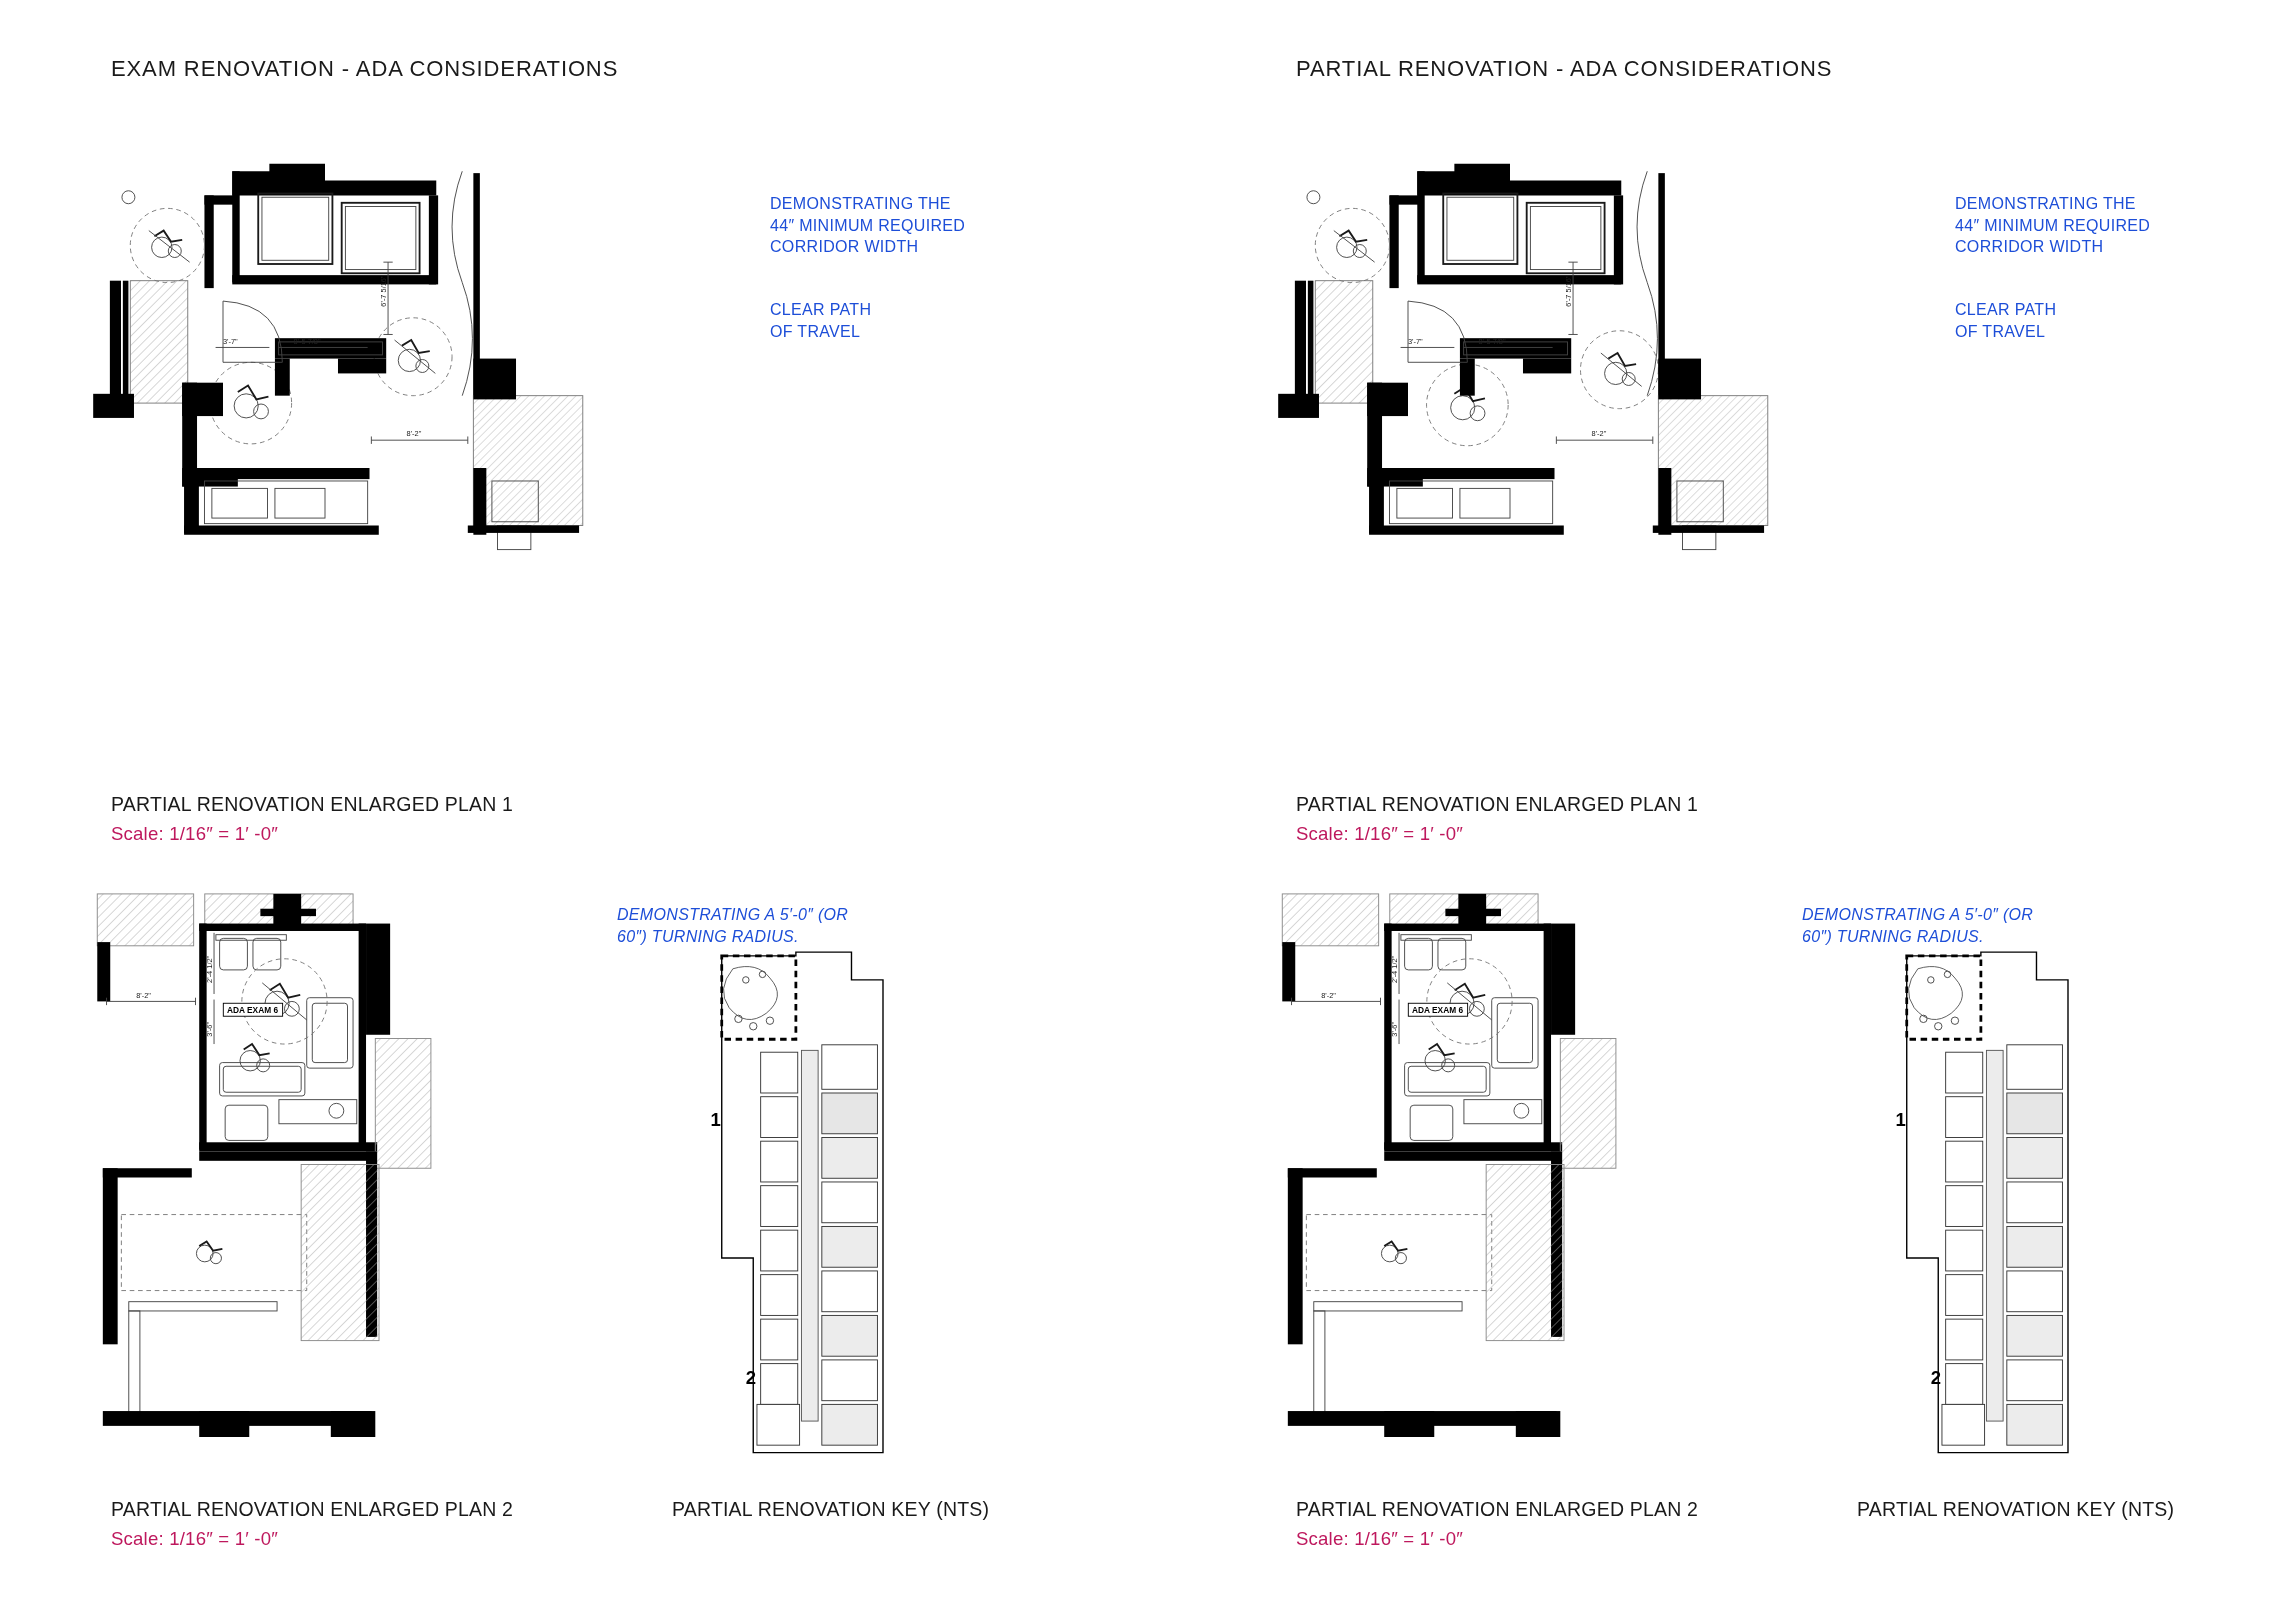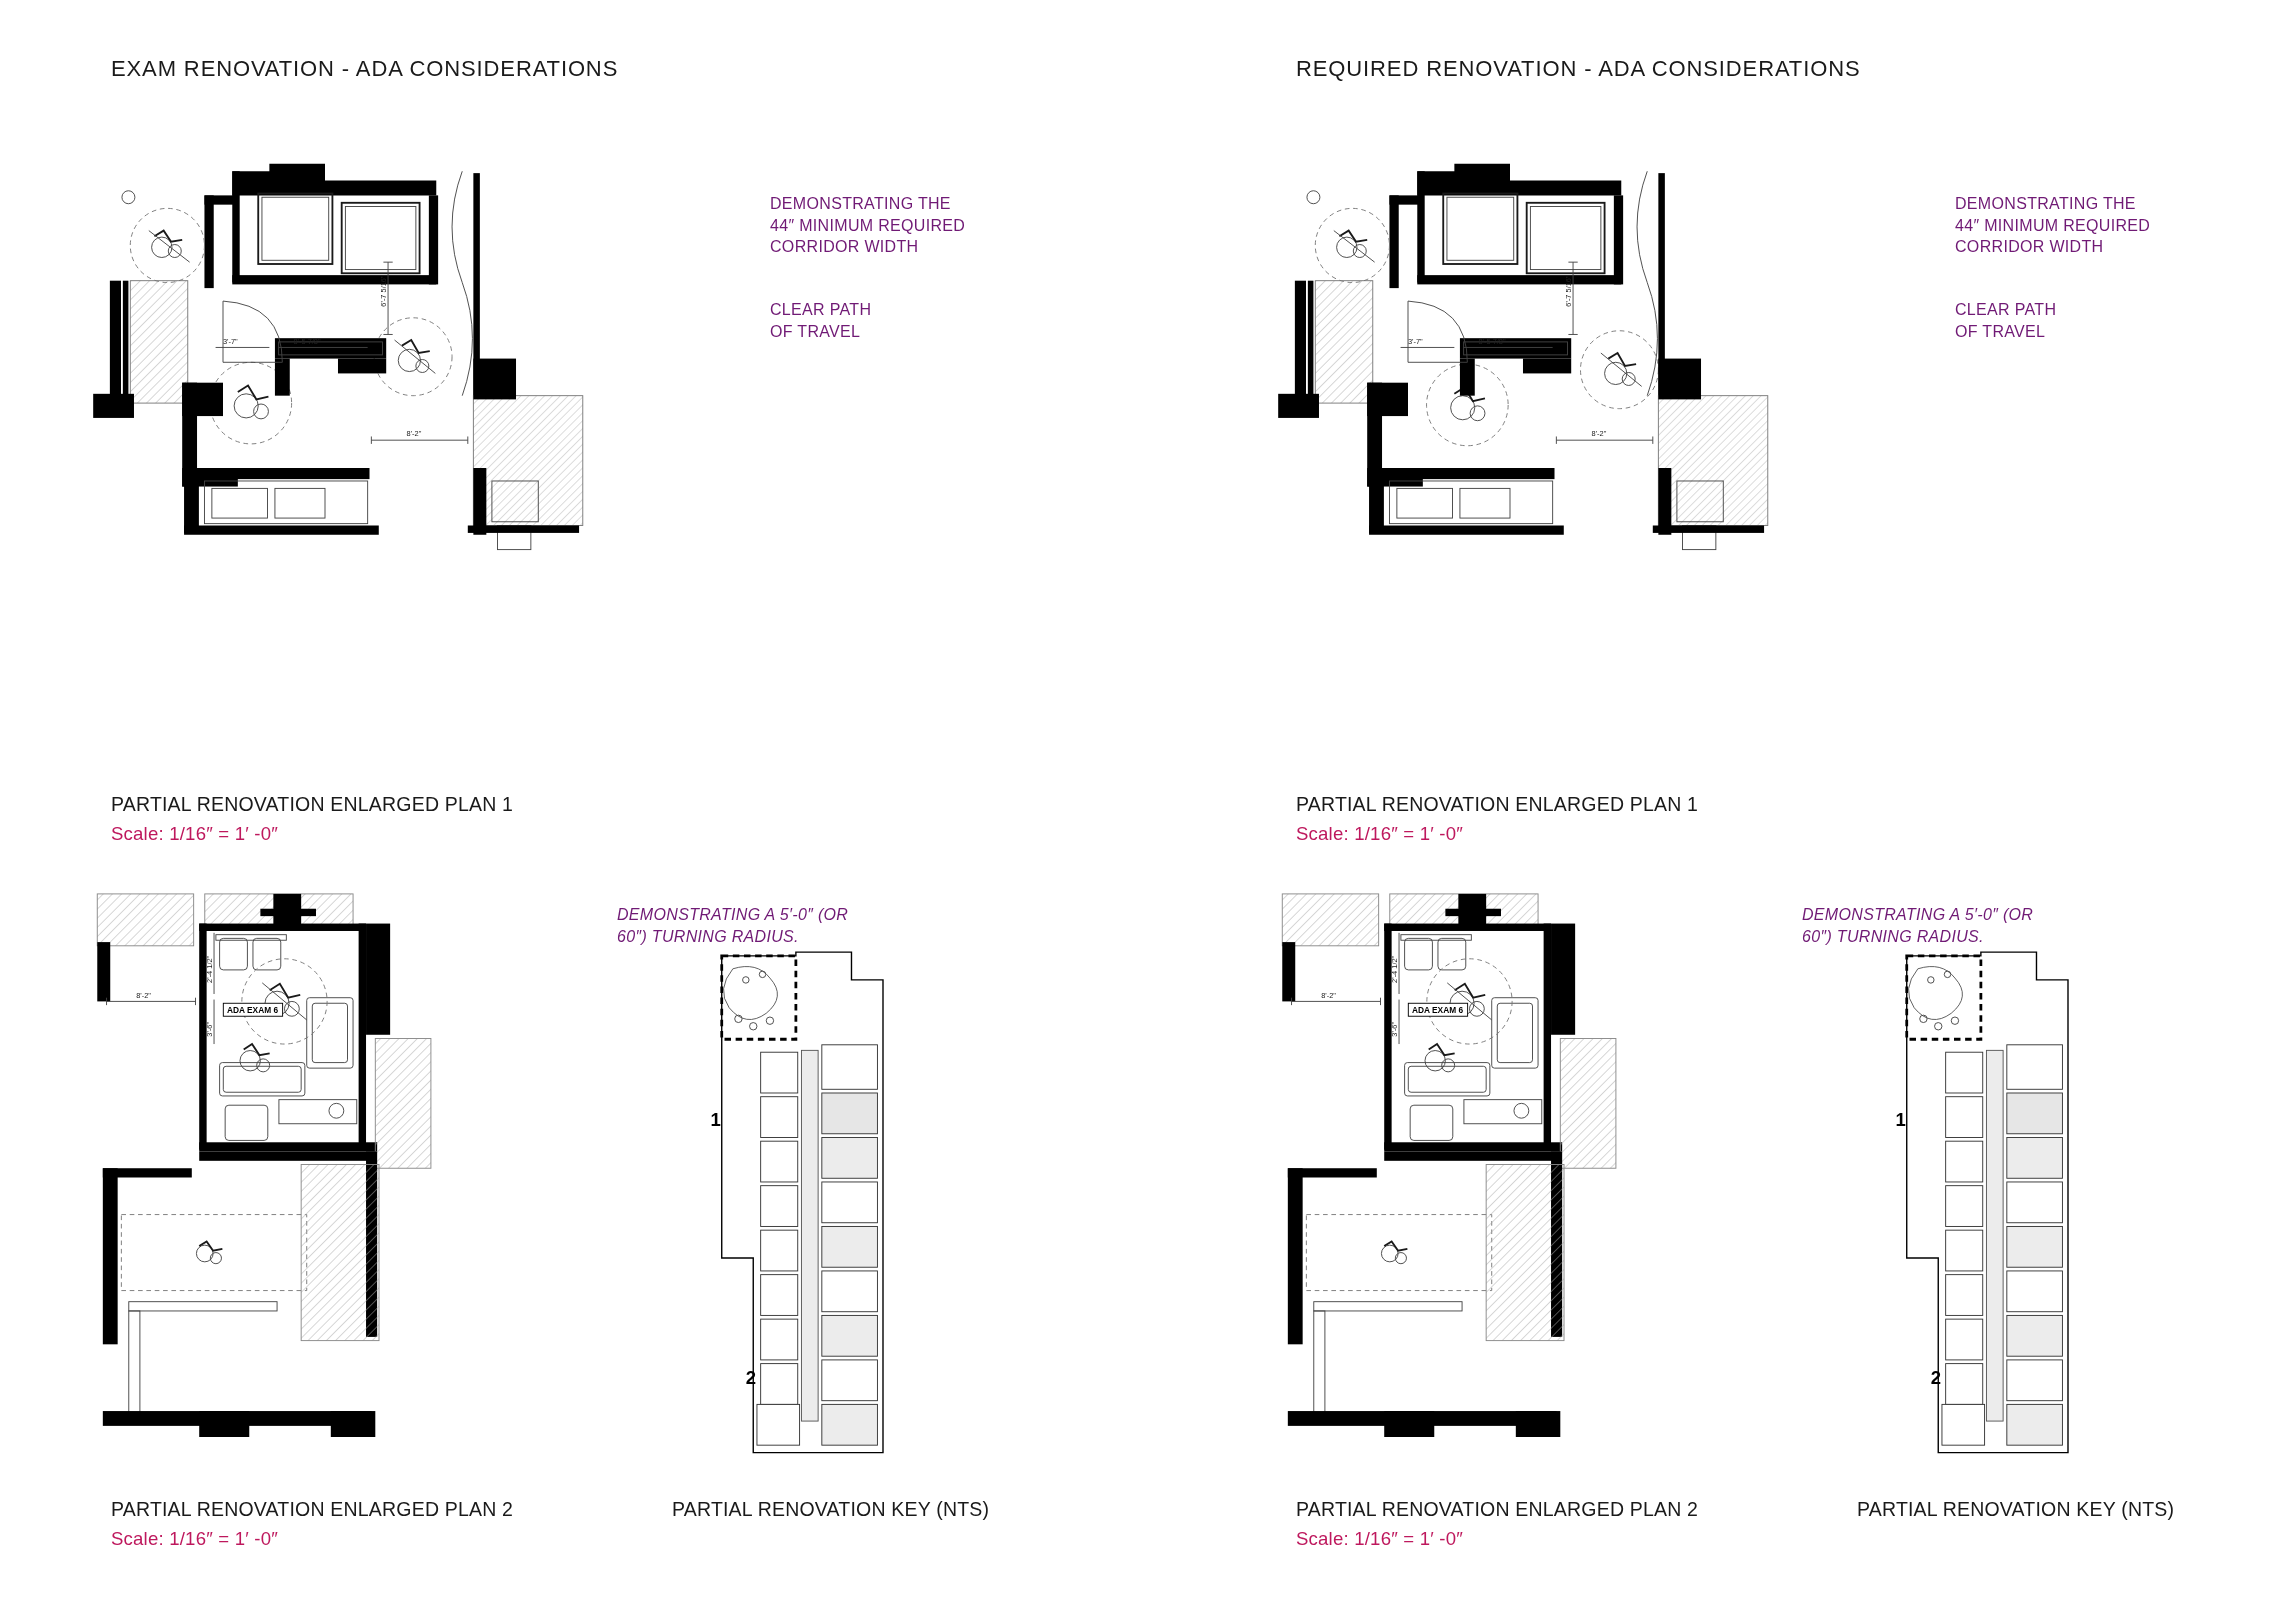--- a/index.html
+++ b/index.html
@@ -36,21 +36,21 @@
     letter-spacing: 0.04em;
     color: #1a1a1a;
     white-space: nowrap;
   }
 
   .note {
     position: absolute;
     font-size: 16px;
     line-height: 1.35;
     letter-spacing: 0.02em;
-    color: #701a75;
+    color: #1d4ed8;
     white-space: pre-line;
   }
   .note-corridor { left: 770px; top: 193px; width: 269px; }
   .note-clearpath { left: 770px; top: 299px; width: 269px; }
   .note-turning { left: 617px; top: 904px; width: 297px; font-style: italic; }
 
   .caption {
     position: absolute;
     font-size: 19.5px;
     letter-spacing: 0.01em;
@@ -353,21 +353,21 @@
     <div class="caption cap-plan2">
       <span>PARTIAL RENOVATION ENLARGED PLAN 2</span>
       <span class="scale">Scale: 1/16″ = 1′ -0″</span>
     </div>
 
     <div class="caption cap-key">PARTIAL RENOVATION KEY (NTS)</div>
   </div>
 
   <div class="panel panel-right">
 
-    <div class="panel-title">REQUIRED RENOVATION - ADA CONSIDERATIONS</div>
+    <div class="panel-title">PARTIAL RENOVATION - ADA CONSIDERATIONS</div>
 
     <div class="note note-corridor">DEMONSTRATING THE
 44″ MINIMUM REQUIRED
 CORRIDOR WIDTH</div>
     <div class="note note-clearpath">CLEAR PATH
 OF TRAVEL</div>
     <div class="note note-turning">DEMONSTRATING A 5′-0″ (OR
 60″) TURNING RADIUS.</div>
 
     <div class="dwg dwg-plan1">

